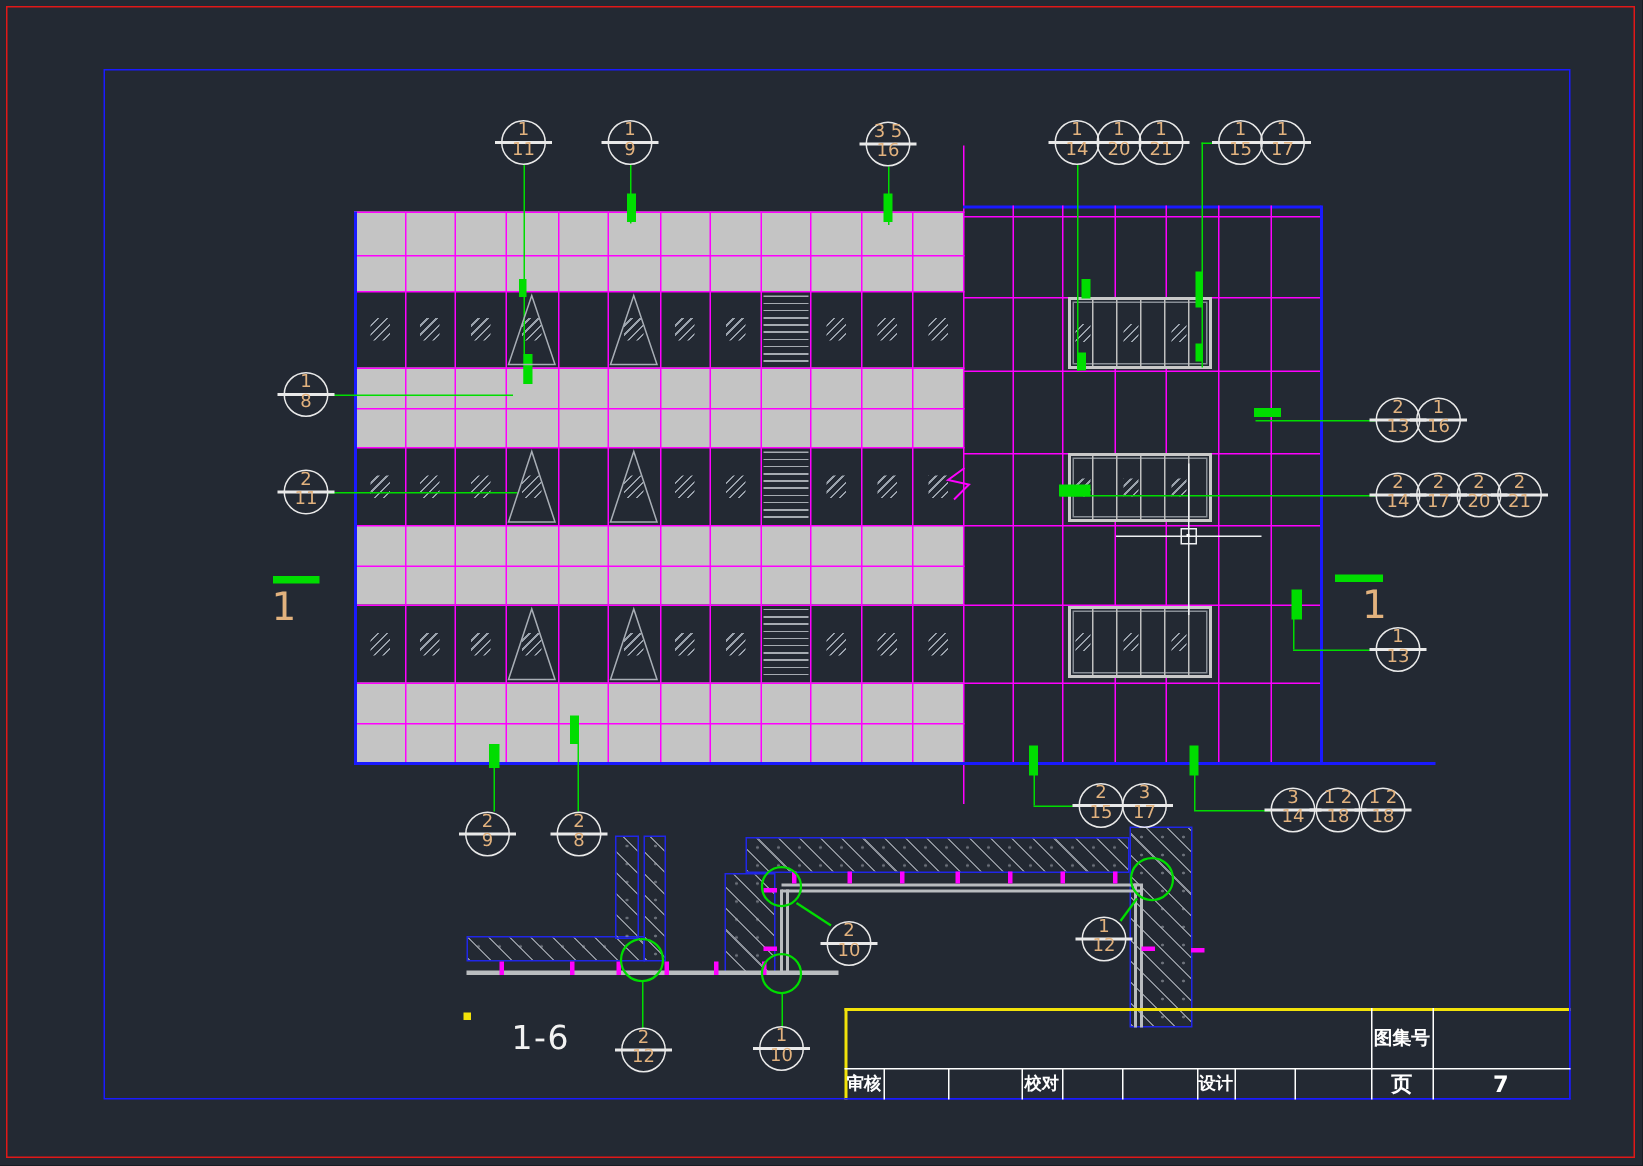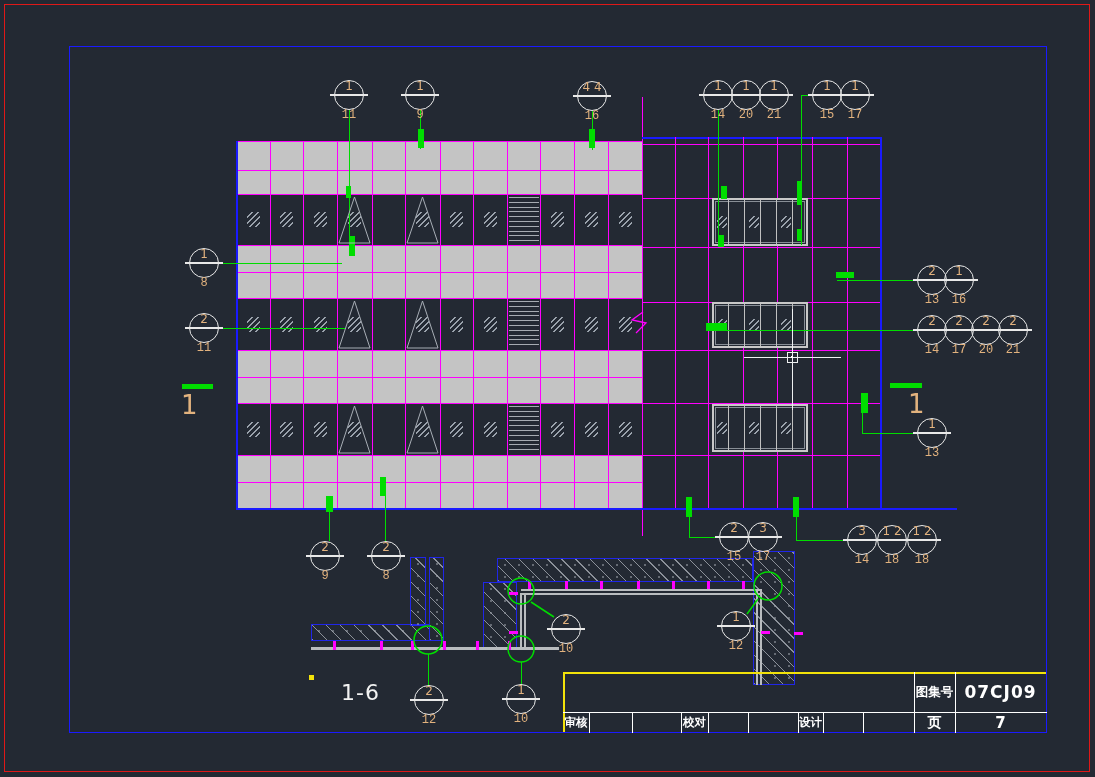--- a/index.html
+++ b/index.html
@@ -13,21 +13,21 @@
            radial-gradient(rgba(168,173,181,.55) .7px, transparent 1.4px);
          background-size:auto,14px 12px;}
   .glass{position:absolute;background:repeating-linear-gradient(135deg, transparent 0 3.2px, #9aa2ac 3.2px 4.3px);}
   .louver{position:absolute;background:repeating-linear-gradient(180deg,#a6abb2 0 1px, transparent 1px 4.8px);}
   .callout{position:absolute;width:38px;height:38px;}
   .callout .circ{position:absolute;left:4px;top:4px;width:30px;height:30px;border:1.3px solid #e9e9e9;border-radius:50%;}
   .callout .div{position:absolute;left:0;top:18.4px;width:38px;height:1.2px;background:#e9e9e9;}
   .callout .t,.callout .b{position:absolute;left:0;width:38px;text-align:center;color:#e2b27e;
         font-size:12px;line-height:14px;white-space:nowrap;}
   .callout .t{top:3px;}
-  .callout .b{top:32px;font-family:Liberation Mono, monospace;}
+  .callout .b{top:16px;}
   .cap{position:absolute;color:#f2f2f2;}
   .marker1{position:absolute;color:#e2b27e;font-size:26px;line-height:26px;}
   .tb-lbl{position:absolute;display:flex;align-items:center;justify-content:center;color:#fff;white-space:nowrap;}
 </style>
 </head>
 <body>
 
 <div id="screen">
 
   <div class="abs" style="left:4px;top:4px;width:1086px;height:768px;border:1.6px solid #e01818;"></div>
@@ -232,21 +232,21 @@
       </div>
       <div class="callout" style="left: 401px; top: 76px;">
         <div class="circ"></div>
         <div class="div"></div>
         <div class="t">1</div>
         <div class="b">9</div>
       </div>
       <div class="callout" style="left: 573px; top: 77px;">
         <div class="circ"></div>
         <div class="div"></div>
-        <div class="t">4 4</div>
+        <div class="t">3 5</div>
         <div class="b">16</div>
       </div>
       <div class="callout" style="left: 699px; top: 76px;">
         <div class="circ"></div>
         <div class="div"></div>
         <div class="t">1</div>
         <div class="b">14</div>
       </div>
       <div class="callout" style="left: 727px; top: 76px;">
         <div class="circ"></div>
@@ -409,21 +409,20 @@
     <div class="abs" style="left:26px;top:40px;width:1px;height:21px;background:#fff;"></div>
     <div class="abs" style="left:69px;top:40px;width:1px;height:21px;background:#fff;"></div>
     <div class="abs" style="left:118px;top:40px;width:1px;height:21px;background:#fff;"></div>
     <div class="abs" style="left:145px;top:40px;width:1px;height:21px;background:#fff;"></div>
     <div class="abs" style="left:185px;top:40px;width:1px;height:21px;background:#fff;"></div>
     <div class="abs" style="left:235px;top:40px;width:1px;height:21px;background:#fff;"></div>
     <div class="abs" style="left:260px;top:40px;width:1px;height:21px;background:#fff;"></div>
     <div class="abs" style="left:300px;top:40px;width:1px;height:21px;background:#fff;"></div>
 
     <div class="tb-lbl" style="left:351px;top:0;width:41px;height:40px;font-size:12.5px;font-weight:600;">图集号</div>
-    <div class="tb-lbl" style="left:392px;top:0;width:91px;height:40px;font-size:17px;font-weight:600;letter-spacing:1px;">07CJ09</div>
     <div class="tb-lbl" style="left:0;top:40px;width:26px;height:21px;font-size:11.5px;font-weight:600;">审核</div>
     <div class="tb-lbl" style="left:118px;top:40px;width:27px;height:21px;font-size:11.5px;font-weight:600;">校对</div>
     <div class="tb-lbl" style="left:235px;top:40px;width:25px;height:21px;font-size:11.5px;font-weight:600;">设计</div>
     <div class="tb-lbl" style="left:351px;top:40px;width:41px;height:21px;font-size:14px;font-weight:600;">页</div>
     <div class="tb-lbl" style="left:392px;top:40px;width:91px;height:21px;font-size:15px;font-weight:600;">7</div>
   </div>
 
   <div class="abs" style="left:744px;top:356.5px;width:97px;height:1.2px;background:#eef0f2;"></div>
   <div class="abs" style="left:791.5px;top:309px;width:1.2px;height:101px;background:#eef0f2;"></div>
   <div class="abs" style="left:786.5px;top:351.5px;width:11px;height:11px;border:1.2px solid #eef0f2;"></div>

